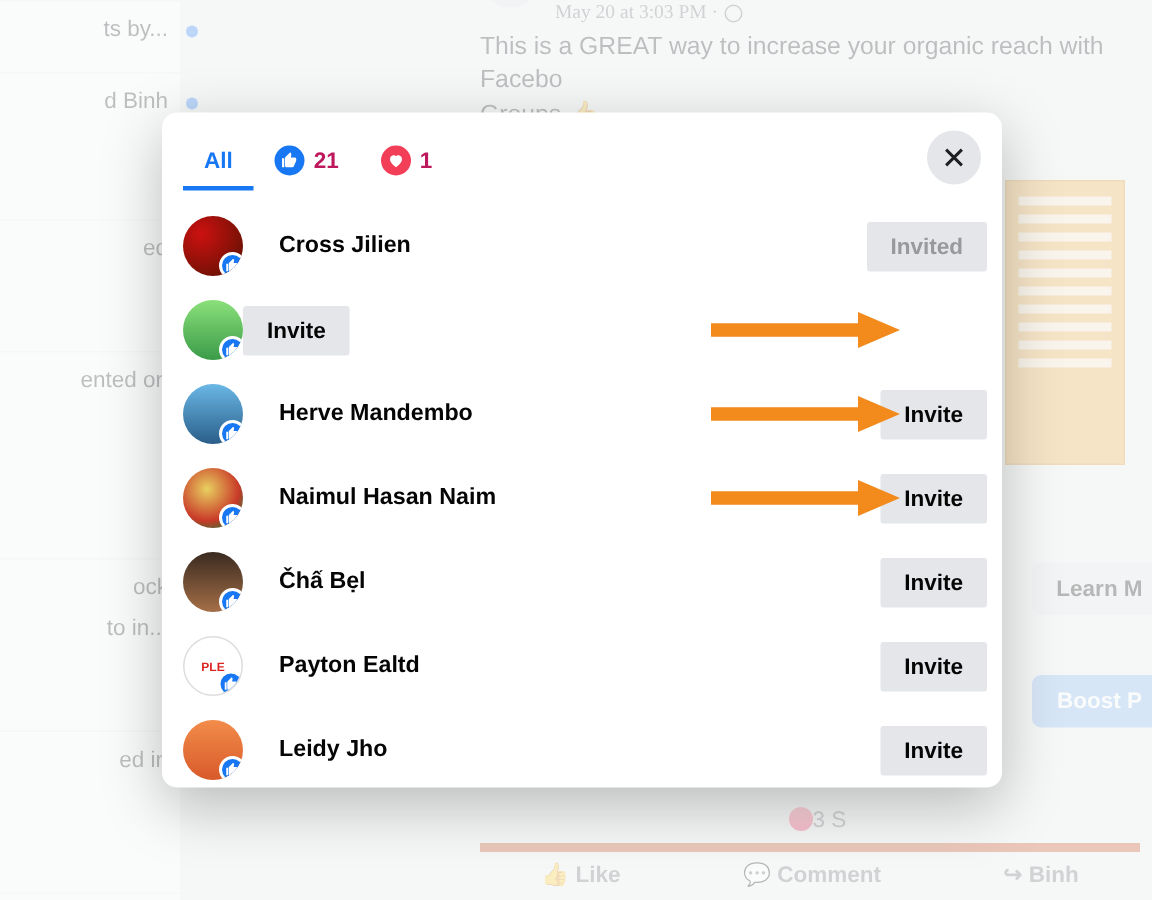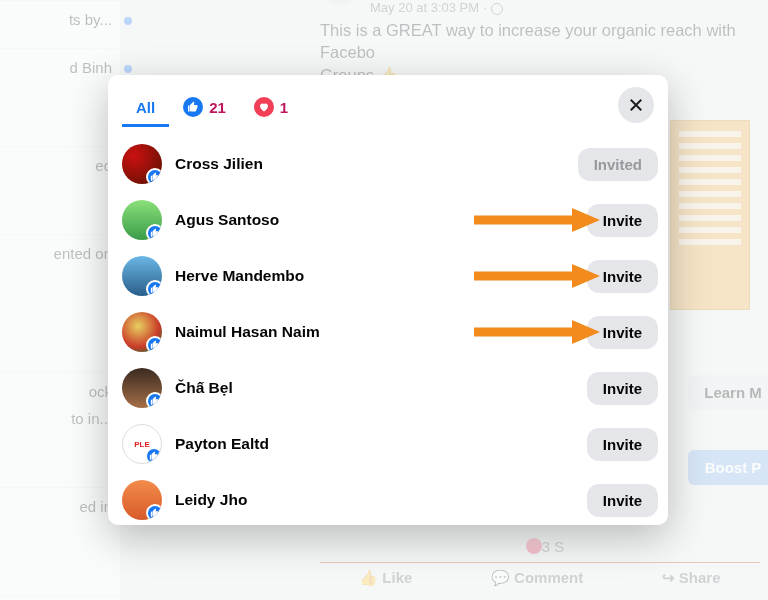--- a/index.html
+++ b/index.html
@@ -35,21 +35,21 @@
     position: absolute; right: -12px; top: 16px;
     width: 8px; height: 8px; border-radius: 50%;
     background: #1877f2;
   }
   .bg .post {
     position: absolute;
     left: 320px; top: 0; width: 440px; height: 70px;
     color: #1c1e21; font-size: 16.5px;
   }
   .bg .post-header {
-    display: flex; align-items: flex-start; gap: 10px;
+    display: flex; align-items: flex-start; gap: 10px; font-family: Liberation Serif, serif;
   }
   .bg .post-avatar {
     width: 40px; height: 40px; border-radius: 50%;
     background: #dfe2e7;
     position: relative;
     margin-top: -35px;
   }
   .bg .post-meta { color: #65676b; font-size: 13px; }
   .bg .post-meta .globe {
     display:inline-block; width:12px;height:12px;border-radius:50%;
@@ -71,21 +71,21 @@
     padding:9px 14px; border-radius:6px; font-size:15px;
     border:none; width:90px; text-align:center;
   }
   .bg .btn-boost {
     background:#7db1f0; color:#fff; font-weight:600;
     padding:9px 14px; border-radius:6px; font-size:15px;
     border:none; width:90px; text-align:center;
   }
   .bg .actionbar {
     position:absolute; left:320px; top:562px; width:440px;
-    border-top:1px solid #c2410c; padding-top:6px;
+    border-top:6px solid #c2410c; padding-top:6px;
     display:flex; justify-content:space-around;
     color:#65676b; font-weight:600; font-size:15px;
   }
   .bg .stat-row {
     position:absolute; left:330px; top:538px; width:430px;
     display:flex; justify-content:center;
     color:#65676b; font-size:15px;
   }
   .bg .stat-row .mini-react {
     width:16px;height:16px;border-radius:50%;
@@ -166,28 +166,28 @@
   .avatar .badge {
     position:absolute; right:-2px; bottom:-2px;
     width:18px;height:18px;border-radius:50%;
     border:2.5px solid #fff;
     display:flex;align-items:center;justify-content:center;
   }
   .avatar .badge.like { background:#1877f2; }
   .avatar .badge svg { width:10px;height:10px;fill:#fff; }
 
   .row-name {
-    margin-left:13px;
+    margin-left:24px;
     font-weight:600; font-size:15.5px; color:#050505;
     flex:1;
   }
   .invite-btn {
     background:#e4e6ea; border:none;
     color:#050505; font-weight:600; font-size:15px;
-    padding:8px 16px; border-radius:12px;
+    padding:8px 16px; border-radius:2px;
     cursor:pointer;
   }
   .invite-btn.disabled {
     color:#97999c; cursor:default;
   }
 
   
   .av0 { background: radial-gradient(circle at 30% 30%, #c11, #510); }
   .av1 { background: linear-gradient(#8be07a,#3a9b48); }
   .av2 { background: linear-gradient(#6ab7e6,#2a5e89); }
@@ -254,21 +254,21 @@
   </div>
 
   <div class="stat-row">
     <span class="mini-react"></span>
     <span>3 S</span>
   </div>
 
   <div class="actionbar">
     <span>👍 <span>Like</span></span>
     <span>💬 <span>Comment</span></span>
-    <span>↪ <span>Share</span></span>
+    <span>↪ <span>Binh</span></span>
   </div>
 </div>
 <div class="bg-overlay"></div>
 
 <div class="dialog">
   <div class="tabs">
     <div class="tab active">
       <span>All</span>
     </div>
     <div class="tab">
@@ -307,21 +307,20 @@
         <button class="invite-btn disabled">Invited</button>
       </div>
       <div class="row">
         <div class="avatar av1">
           <div class="badge like">
             <svg>
               <use href="#thumb"></use>
             </svg>
           </div>
         </div>
-        <div class="row-name">Agus Santoso</div>
         <button class="invite-btn">Invite</button>
       </div>
       <div class="row">
         <div class="avatar av2">
           <div class="badge like">
             <svg>
               <use href="#thumb"></use>
             </svg>
           </div>
         </div>

